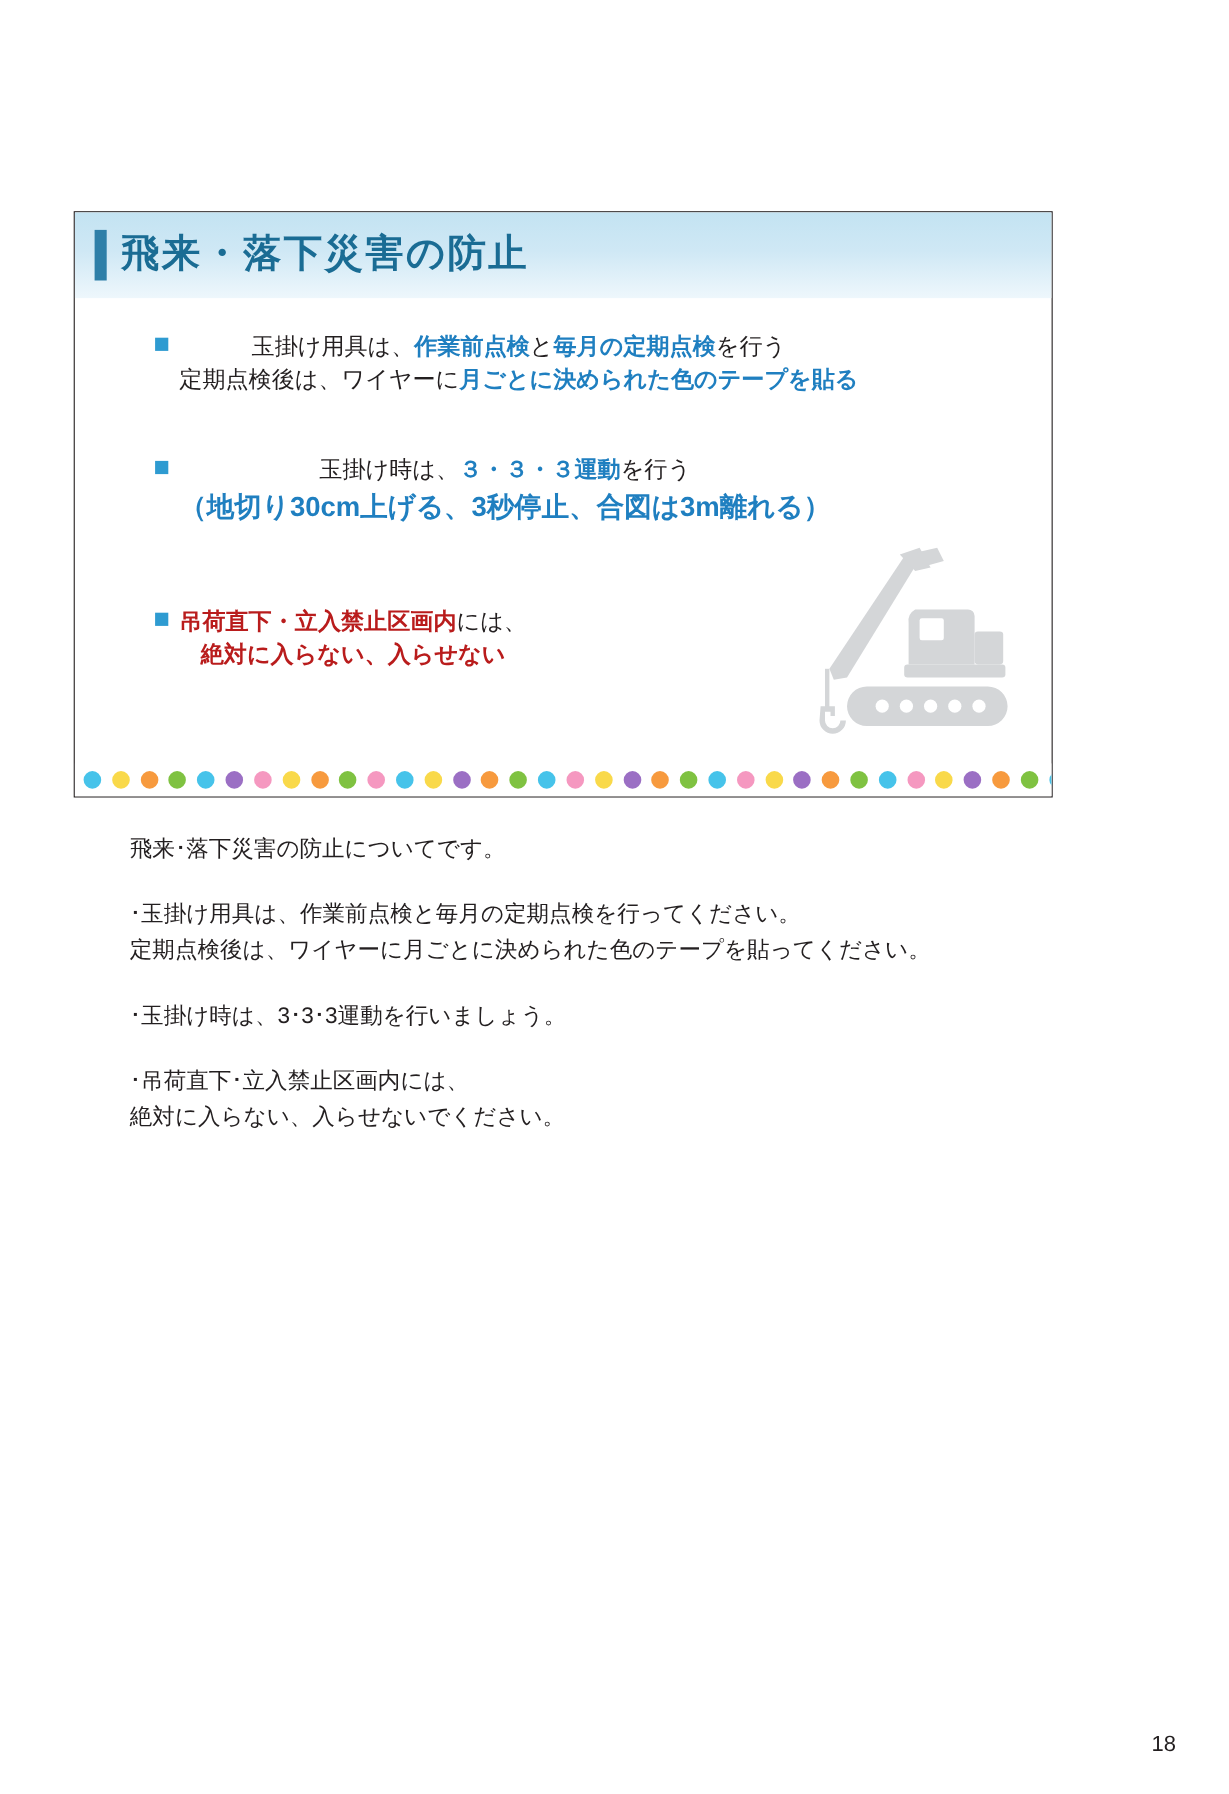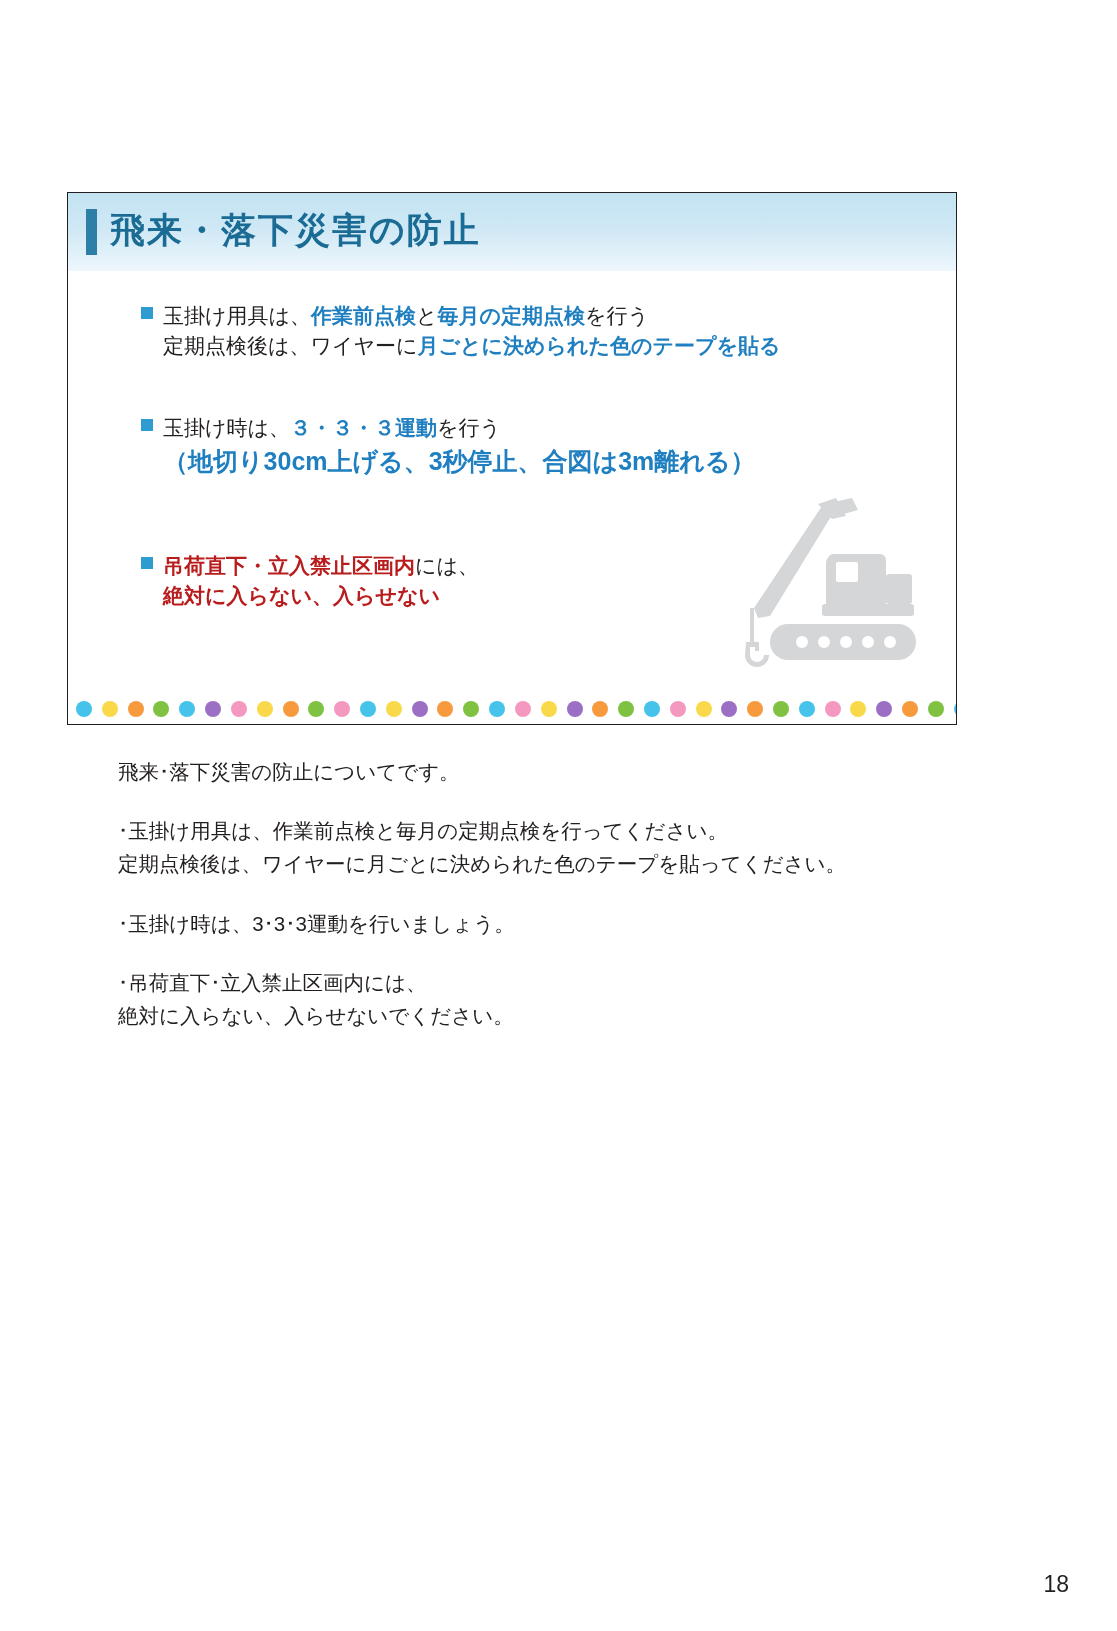--- a/index.html
+++ b/index.html
@@ -63,20 +63,21 @@
     width: 100%;
     bottom: 30px;
   }
 
   .bullet-block {
     position: absolute;
     left: 95px;
     font-size: 21px;
     line-height: 1.45;
     color: #231f20;
+    text-align: center;
   }
   .bullet-block .marker {
     position: absolute;
     left: -22px;
     top: 6px;
     width: 12px;
     height: 12px;
     background: #2e9bd1;
   }
   .b1 { top: 30px; }
@@ -136,21 +137,21 @@
     line-height: 1.62;
     color: #231f20;
   }
   .narration p { margin: 0 0 26px 0; }
   .narration p:last-child { margin-bottom: 12px; }
 
   .page-number {
     position: absolute;
     right: 48px;
     bottom: 33px;
-    font-size: 23px;
+    font-size: 20px;
     color: #231f20;
     text-align: center;
   }
 </style>
 </head>
 <body>
 
 <div class="slide">
 
   <div class="slide-header">

